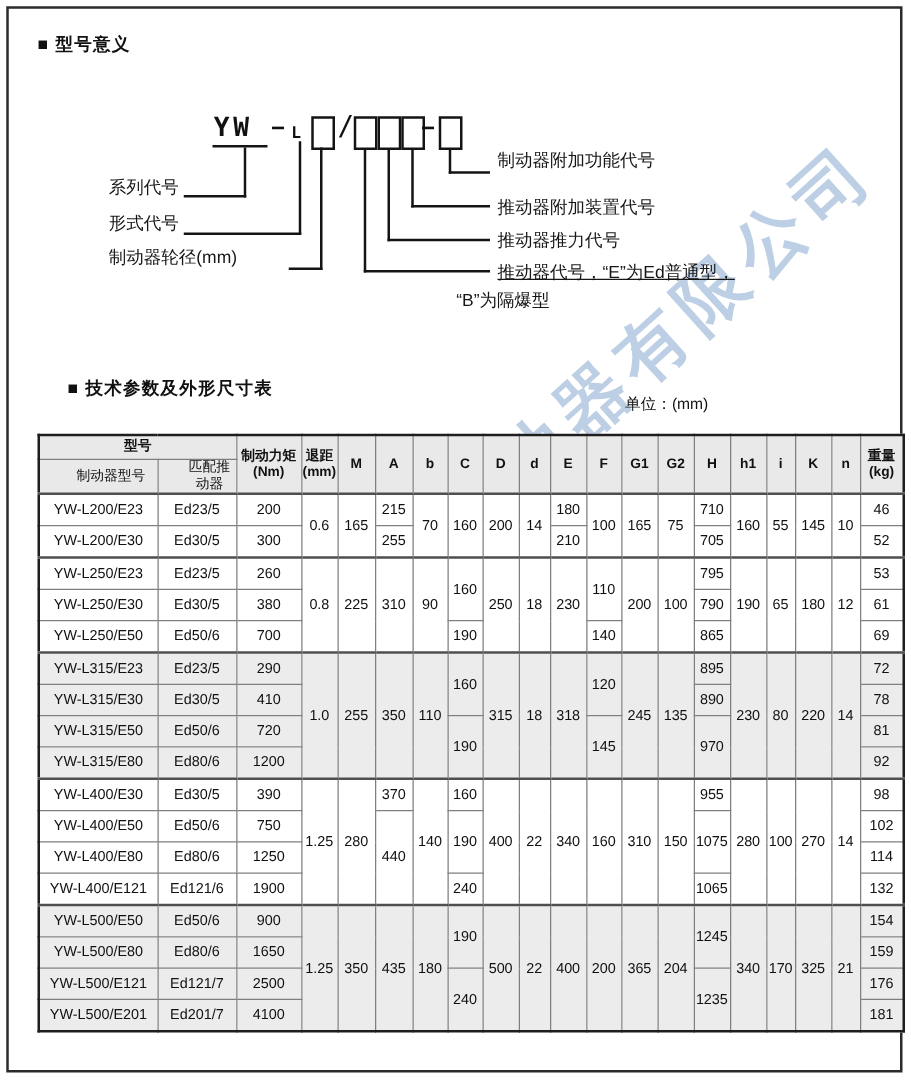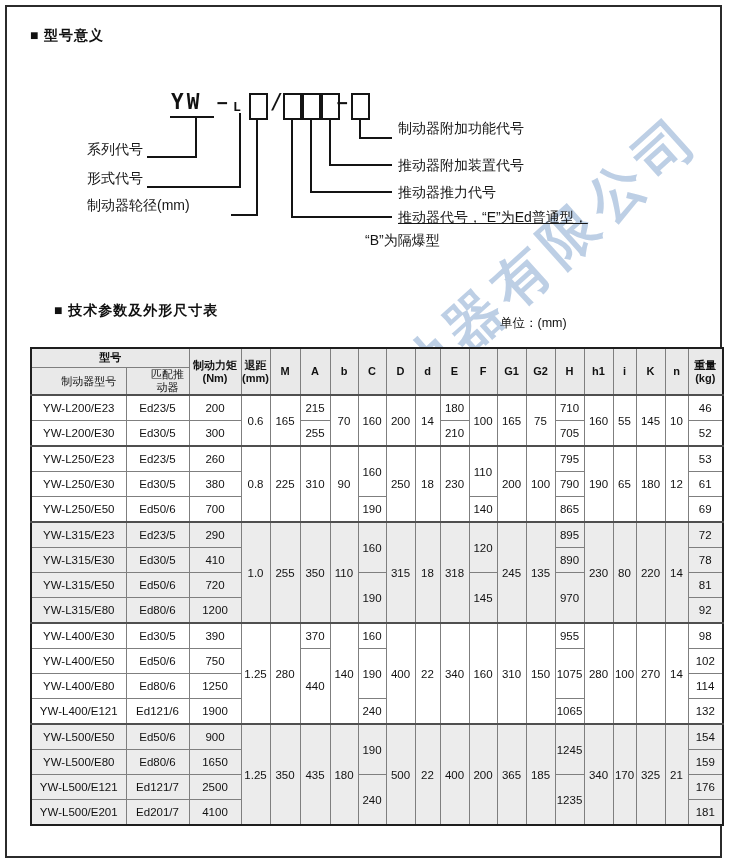--- a/index.html
+++ b/index.html
@@ -41,21 +41,21 @@
   .param-table tr.shaded td{background:#ececec;}
   .param-table tbody tr.group-start td{border-top:2px solid #4f4f4f;}
 </style>
 </head>
 <body>
 
 <div class="page-border"></div>
 
 <div class="watermark" style="color: rgb(136, 168, 208);">焦作市怀武制动器有限公司</div>
 
-<div class="sec-title" style="left:30px;top:27px;font-family:Liberation Serif, serif;">■ 型号意义</div>
+<div class="sec-title" style="left:30px;top:27px;">■ 型号意义</div>
 
 <div>
   <span class="code-char" style="left:171px;top:90px;font-size:21px;letter-spacing:3px;text-align:center;">YW</span>
   <div class="line" style="left:170px;top:116px;width:44px;height:2px;"></div>
   <span class="code-char" style="left:217px;top:92px;font-size:18px;">−</span>
   <span class="code-char" style="left:233px;top:99px;font-size:13px;">L</span>
   <div class="code-box" style="left:249px;top:93px;"></div>
   <span class="code-char" style="left:270px;top:89px;font-size:22px;font-weight:normal;">/</span>
   <div class="code-box" style="left:283px;top:93px;"></div>
   <div class="code-box" style="left:302px;top:93px;"></div>
@@ -311,21 +311,21 @@
         <td rowspan="4">1.25</td>
         <td rowspan="4">350</td>
         <td rowspan="4">435</td>
         <td rowspan="4">180</td>
         <td rowspan="2">190</td>
         <td rowspan="4">500</td>
         <td rowspan="4">22</td>
         <td rowspan="4">400</td>
         <td rowspan="4">200</td>
         <td rowspan="4">365</td>
-        <td rowspan="4">185</td>
+        <td rowspan="4">204</td>
         <td rowspan="2">1245</td>
         <td rowspan="4">340</td>
         <td rowspan="4">170</td>
         <td rowspan="4">325</td>
         <td rowspan="4">21</td>
         <td>154</td>
       </tr>
       <tr class="shaded">
         <td>YW-L500/E80</td>
         <td>Ed80/6</td>

